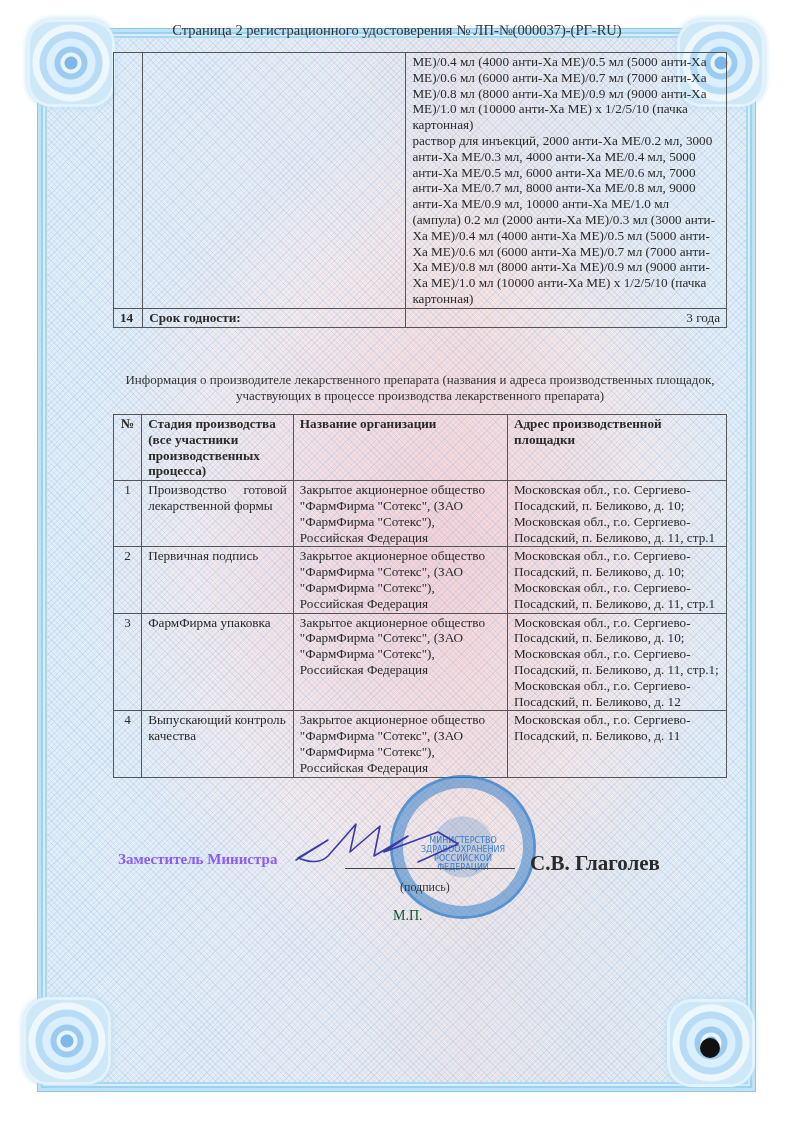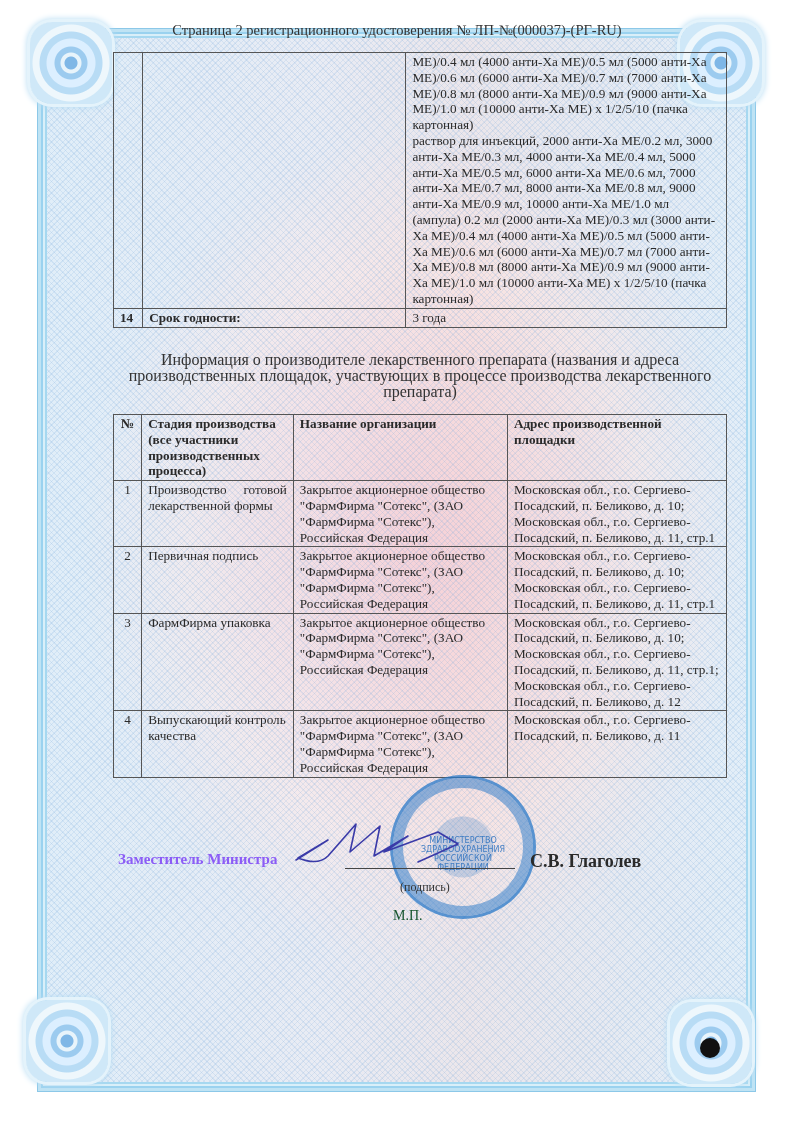--- a/index.html
+++ b/index.html
@@ -38,41 +38,41 @@
     position: absolute; left: 0; right: 0; top: 22px; text-align: center;
     font-size: 14.5px; color: #333;
   }
   table { border-collapse: collapse; position: absolute; }
   td, th { border: 1px solid #555; vertical-align: top; }
   .t1 { left: 113px; top: 52px; width: 614px; font-size: 13.2px; line-height: 15.8px; }
   .t1 td { padding: 1px 6px; }
   .t1 .num { width: 16px; font-weight: bold; }
   .t1 .lbl { width: 248px; font-weight: bold; }
   .t1 .val { width: 305px; }
-  .t1 .center { text-align: left; }
+  .t1 .center { text-align: right; }
   .info-heading {
-    position: absolute; left: 110px; width: 620px; top: 352px; text-align: center;
-    font-size: 16px; line-height: 16px; color: #333;
+    position: absolute; left: 110px; width: 620px; top: 372px; text-align: center;
+    font-size: 13px; line-height: 16px; color: #333;
   }
   .t2 { left: 113px; top: 414px; width: 614px; font-size: 13.2px; line-height: 15.8px; }
   .t2 td, .t2 th { padding: 1px 6px; text-align: left; font-weight: normal; }
   .t2 th { font-weight: bold; height: 58px; }
   .t2 .c1 { width: 15px; text-align: center; }
   .t2 .c2 { width: 138px; }
   .t2 .c3 { width: 200px; }
   .t2 .c4 { width: 205px; }
   .addr-line { display: block; }
   .sig-role {
     position: absolute; left: 118px; top: 851px; font-weight: bold; font-size: 15px; color: #8b5cf6;
   }
   .sig-line {
     position: absolute; left: 345px; top: 868px; width: 170px; height: 1px; background: #444;
   }
   .sig-name {
-    position: absolute; left: 530px; top: 851px; font-weight: bold; font-size: 18px; color: #2a2a2a;
+    position: absolute; left: 530px; top: 851px; font-weight: bold; font-size: 21px; color: #2a2a2a;
   }
   .sig-caption {
     position: absolute; left: 400px; top: 880px; font-size: 12px; color: #333;
   }
   .stamp-mark {
     position: absolute; left: 393px; top: 908px; font-size: 14px; color: #14532d;
   }
   .stamp {
     position: absolute; left: 390px; top: 775px; width: 140px; height: 138px; border-radius: 50%;
     border: 3px solid rgba(40,120,200,0.75);

